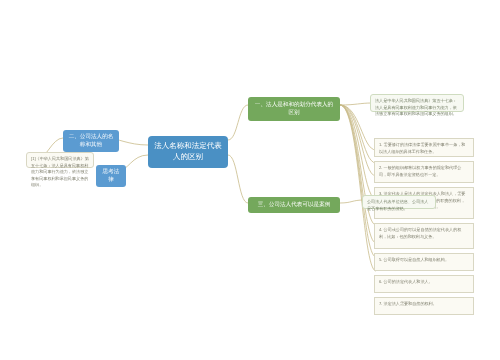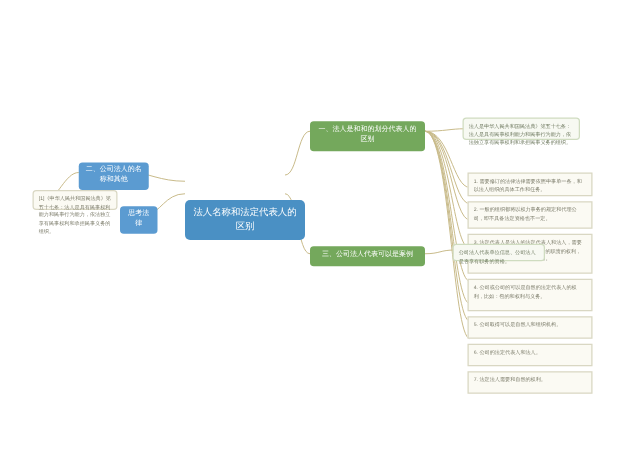--- a/index.html
+++ b/index.html
@@ -98,21 +98,21 @@
     <path d="M340,105 C360,105 362,176 376,176" stroke="#c9bb8a" stroke-width="0.8" fill="none"></path>
     <path d="M340,105 C360,105 362,199 376,199" stroke="#c9bb8a" stroke-width="0.8" fill="none"></path>
     <path d="M340,105 C360,105 362,225 376,225" stroke="#c9bb8a" stroke-width="0.8" fill="none"></path>
     <path d="M340,105 C360,105 362,243 376,243" stroke="#c9bb8a" stroke-width="0.8" fill="none"></path>
     <path d="M340,105 C360,105 362,257 376,257" stroke="#c9bb8a" stroke-width="0.8" fill="none"></path>
     <path d="M340,105 C360,105 362,271 376,271" stroke="#c9bb8a" stroke-width="0.8" fill="none"></path>
 
     <path d="M340,203 C352,203 352,200 364,200" stroke="#c9bb8a" stroke-width="0.8" fill="none"></path>
   </svg>
 
-  <div class="node root" style="left:148px;top:136px;width:96px;margin-top:24px;">
+  <div class="node root" style="left:148px;top:136px;width:80px;">
     <span>法人名称和法定代表人的区别</span>
   </div>
 
   <div class="node blue" style="left:63px;top:130px;width:56px;">
     <span>二、公司法人的名称和其他</span>
   </div>
 
   <div class="node leaf" style="left:26px;top:152px;width:68px;height:16px;">
     <span>[1]《中华人民共和国民法典》第五十七条：法人是具有民事权利能力和民事行为能力，依法独立享有民事权利和承担民事义务的组织。</span>
   </div>

